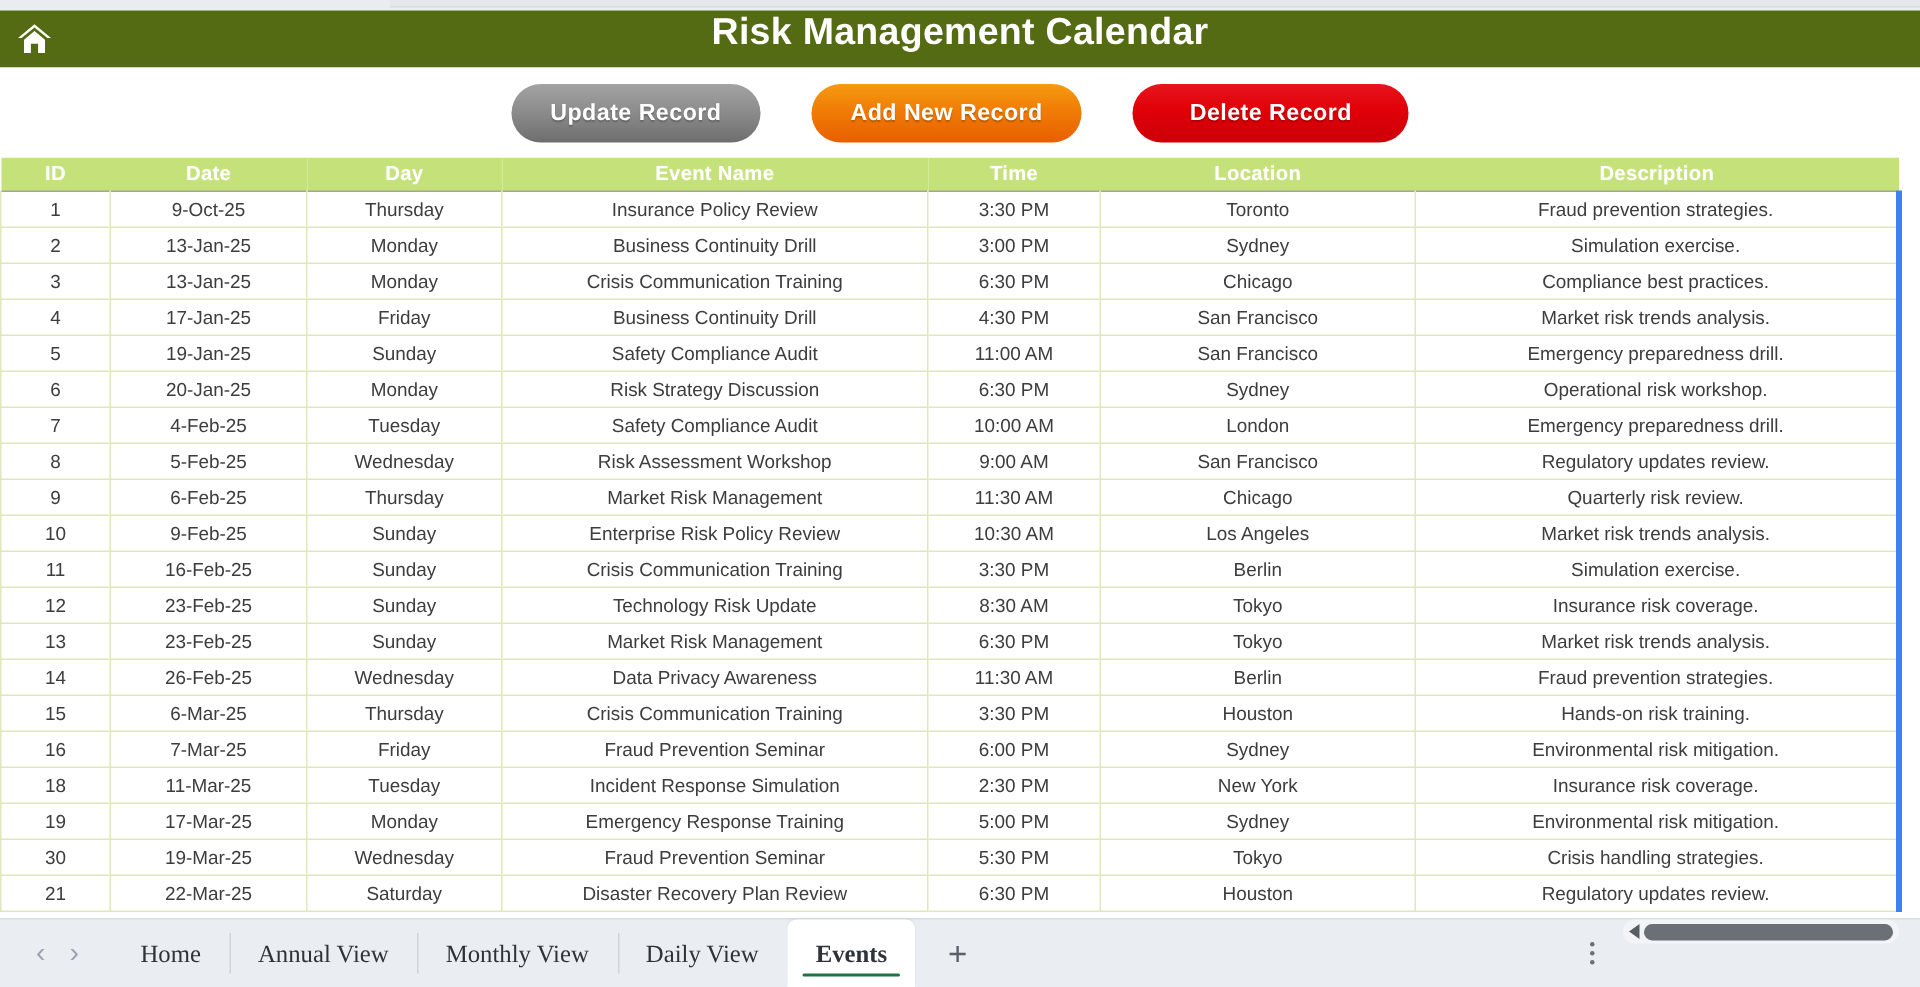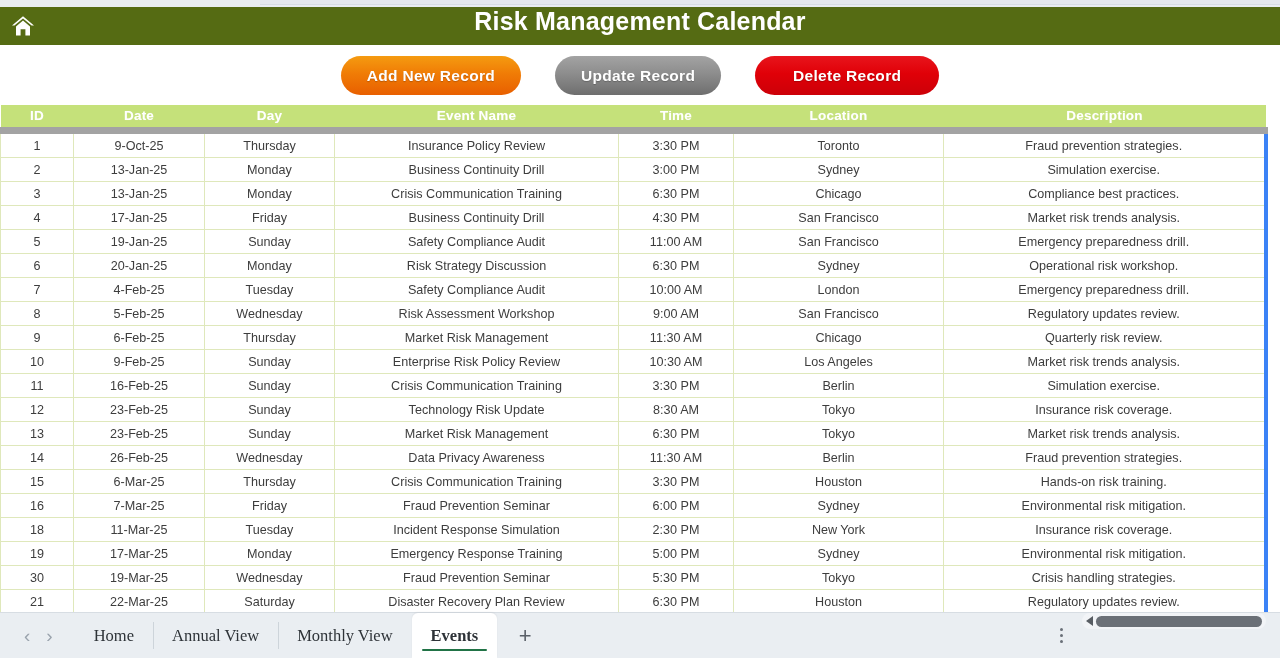--- a/index.html
+++ b/index.html
@@ -131,21 +131,21 @@
     font-size: 13.5px;
     font-weight: bold;
     height: 22px;
     line-height: 22px;
     padding: 0;
     text-align: center;
     border: none;
     letter-spacing: 0.2px;
     text-shadow: 0 0 1px rgba(255,255,255,0.35);
   }
-  table.grid thead tr { border-bottom: 7px solid #a3a3a3; margin-top: 16px; }
+  table.grid thead tr { border-bottom: 1px solid #a3a3a3; margin-top: 16px; }
   table.grid td {
     height: 23px;
     font-size: 12.6px;
     color: #3d3d3d;
     text-align: center;
     padding: 0 4px;
     border-right: 1px solid #dfe8bb;
     border-bottom: 1px solid #dfe8bb;
     background: #ffffff;
     white-space: nowrap;
@@ -304,22 +304,22 @@
         <svg width="26" height="24" viewBox="0 0 26 24" aria-hidden="true">
           <path d="M13 2.2 L24 11.4 L21.6 11.4 L21.6 11.4 L13 4.4 L4.4 11.4 L2 11.4 Z" fill="#ffffff"></path>
           <path d="M13 6.6 L20 12.5 L20 21.4 L15.4 21.4 L15.4 15.2 L10.6 15.2 L10.6 21.4 L6 21.4 L6 12.5 Z" fill="#ffffff"></path>
         </svg>
       </span>
     </div>
     <div class="app-title">Risk Management Calendar</div>
   </div>
 
   <div class="buttonbar">
+    <button class="pill pill-update">Update Record</button>
     <button class="pill pill-add">Add New Record</button>
-    <button class="pill pill-update">Update Record</button>
     <button class="pill pill-delete">Delete Record</button>
   </div>
 
   <div class="sheet">
     <table class="grid">
       <colgroup>
         <col class="col-id">
           <col class="col-date">
           <col class="col-day">
           <col class="col-event">
@@ -531,20 +531,23 @@
     <div class="tabs" id="tabs-container">
         <div class="tab">
           <span>Home</span>
         </div>
         <div class="tab">
           <span>Annual View</span>
         </div>
         <div class="tab">
           <span>Monthly View</span>
         </div>
+        <div class="tab">
+          <span>Daily View</span>
+        </div>
         <div class="tab active">
           <span>Events</span>
           <span class="tab-underline"></span>
         </div>
       </div>
     <div class="addtab">+</div>
     <div class="tabspacer"></div>
     <div class="kebab">
         <i></i>
         <i></i>

